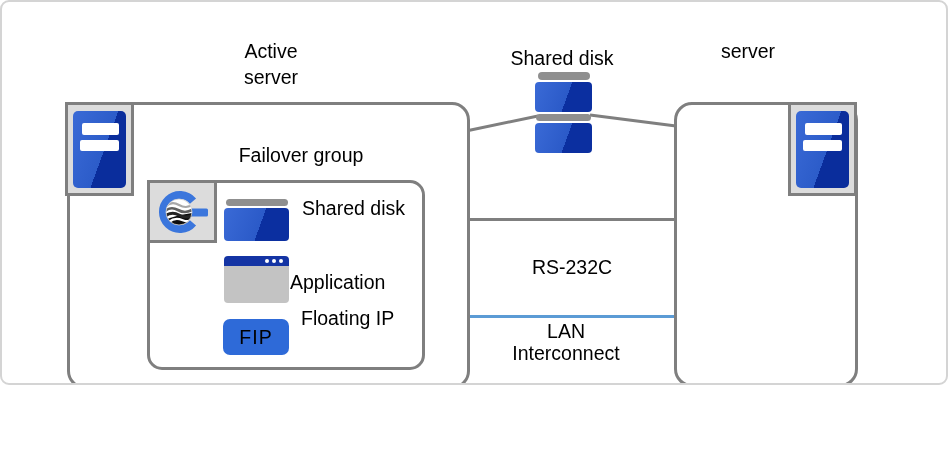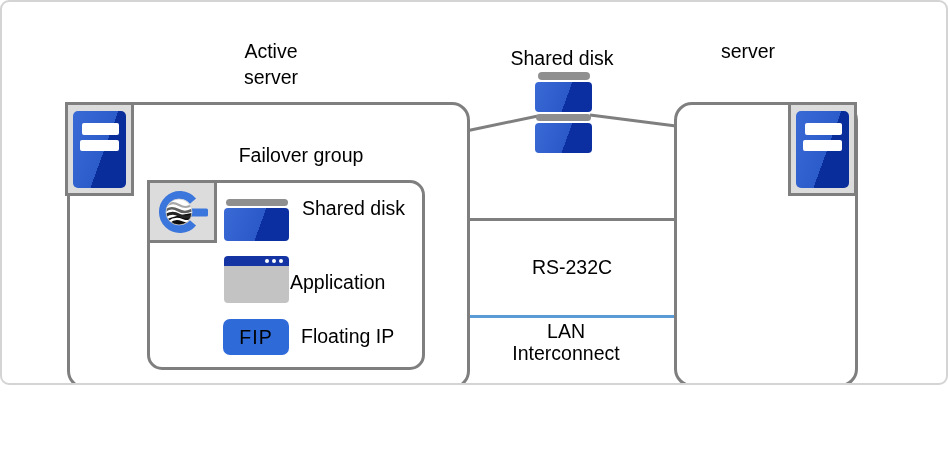--- a/index.html
+++ b/index.html
@@ -156,21 +156,21 @@
     </div>
     <div class="app-body"></div>
   </div>
   <div class="item-lbl" style="left:288px;top:268px;text-align:center;">
     <span>Application</span>
   </div>
 
   <div class="fip-badge">
     <span>FIP</span>
   </div>
-  <div class="item-lbl" style="left:299px;top:322px;text-align:center;">
+  <div class="item-lbl" style="left:299px;top:304px;text-align:center;">
     <span>Floating IP</span>
   </div>
 
   <div class="lbl" style="left:468px;top:227px;width:204px;margin-top:25px;">
     <span>RS-232C</span>
   </div>
   <div class="lbl" style="left:464px;top:318px;width:200px;line-height:22px;">
     <span>LAN</span>
     <span>Interconnect</span>
   </div>

